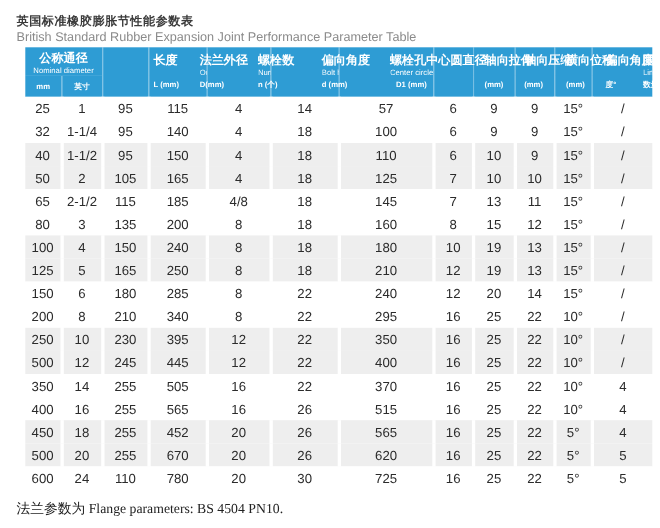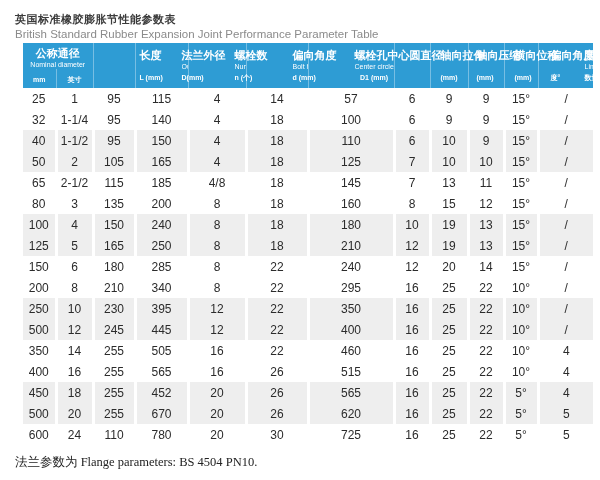--- a/index.html
+++ b/index.html
@@ -318,21 +318,21 @@
           <td>10°</td>
           <td>/</td>
         </tr>
         <tr>
           <td>350</td>
           <td>14</td>
           <td>255</td>
           <td>505</td>
           <td>16</td>
           <td>22</td>
-          <td>460</td>
+          <td>370</td>
           <td>16</td>
           <td>25</td>
           <td>22</td>
           <td>10°</td>
           <td>4</td>
         </tr>
         <tr>
           <td>400</td>
           <td>16</td>
           <td>255</td>

